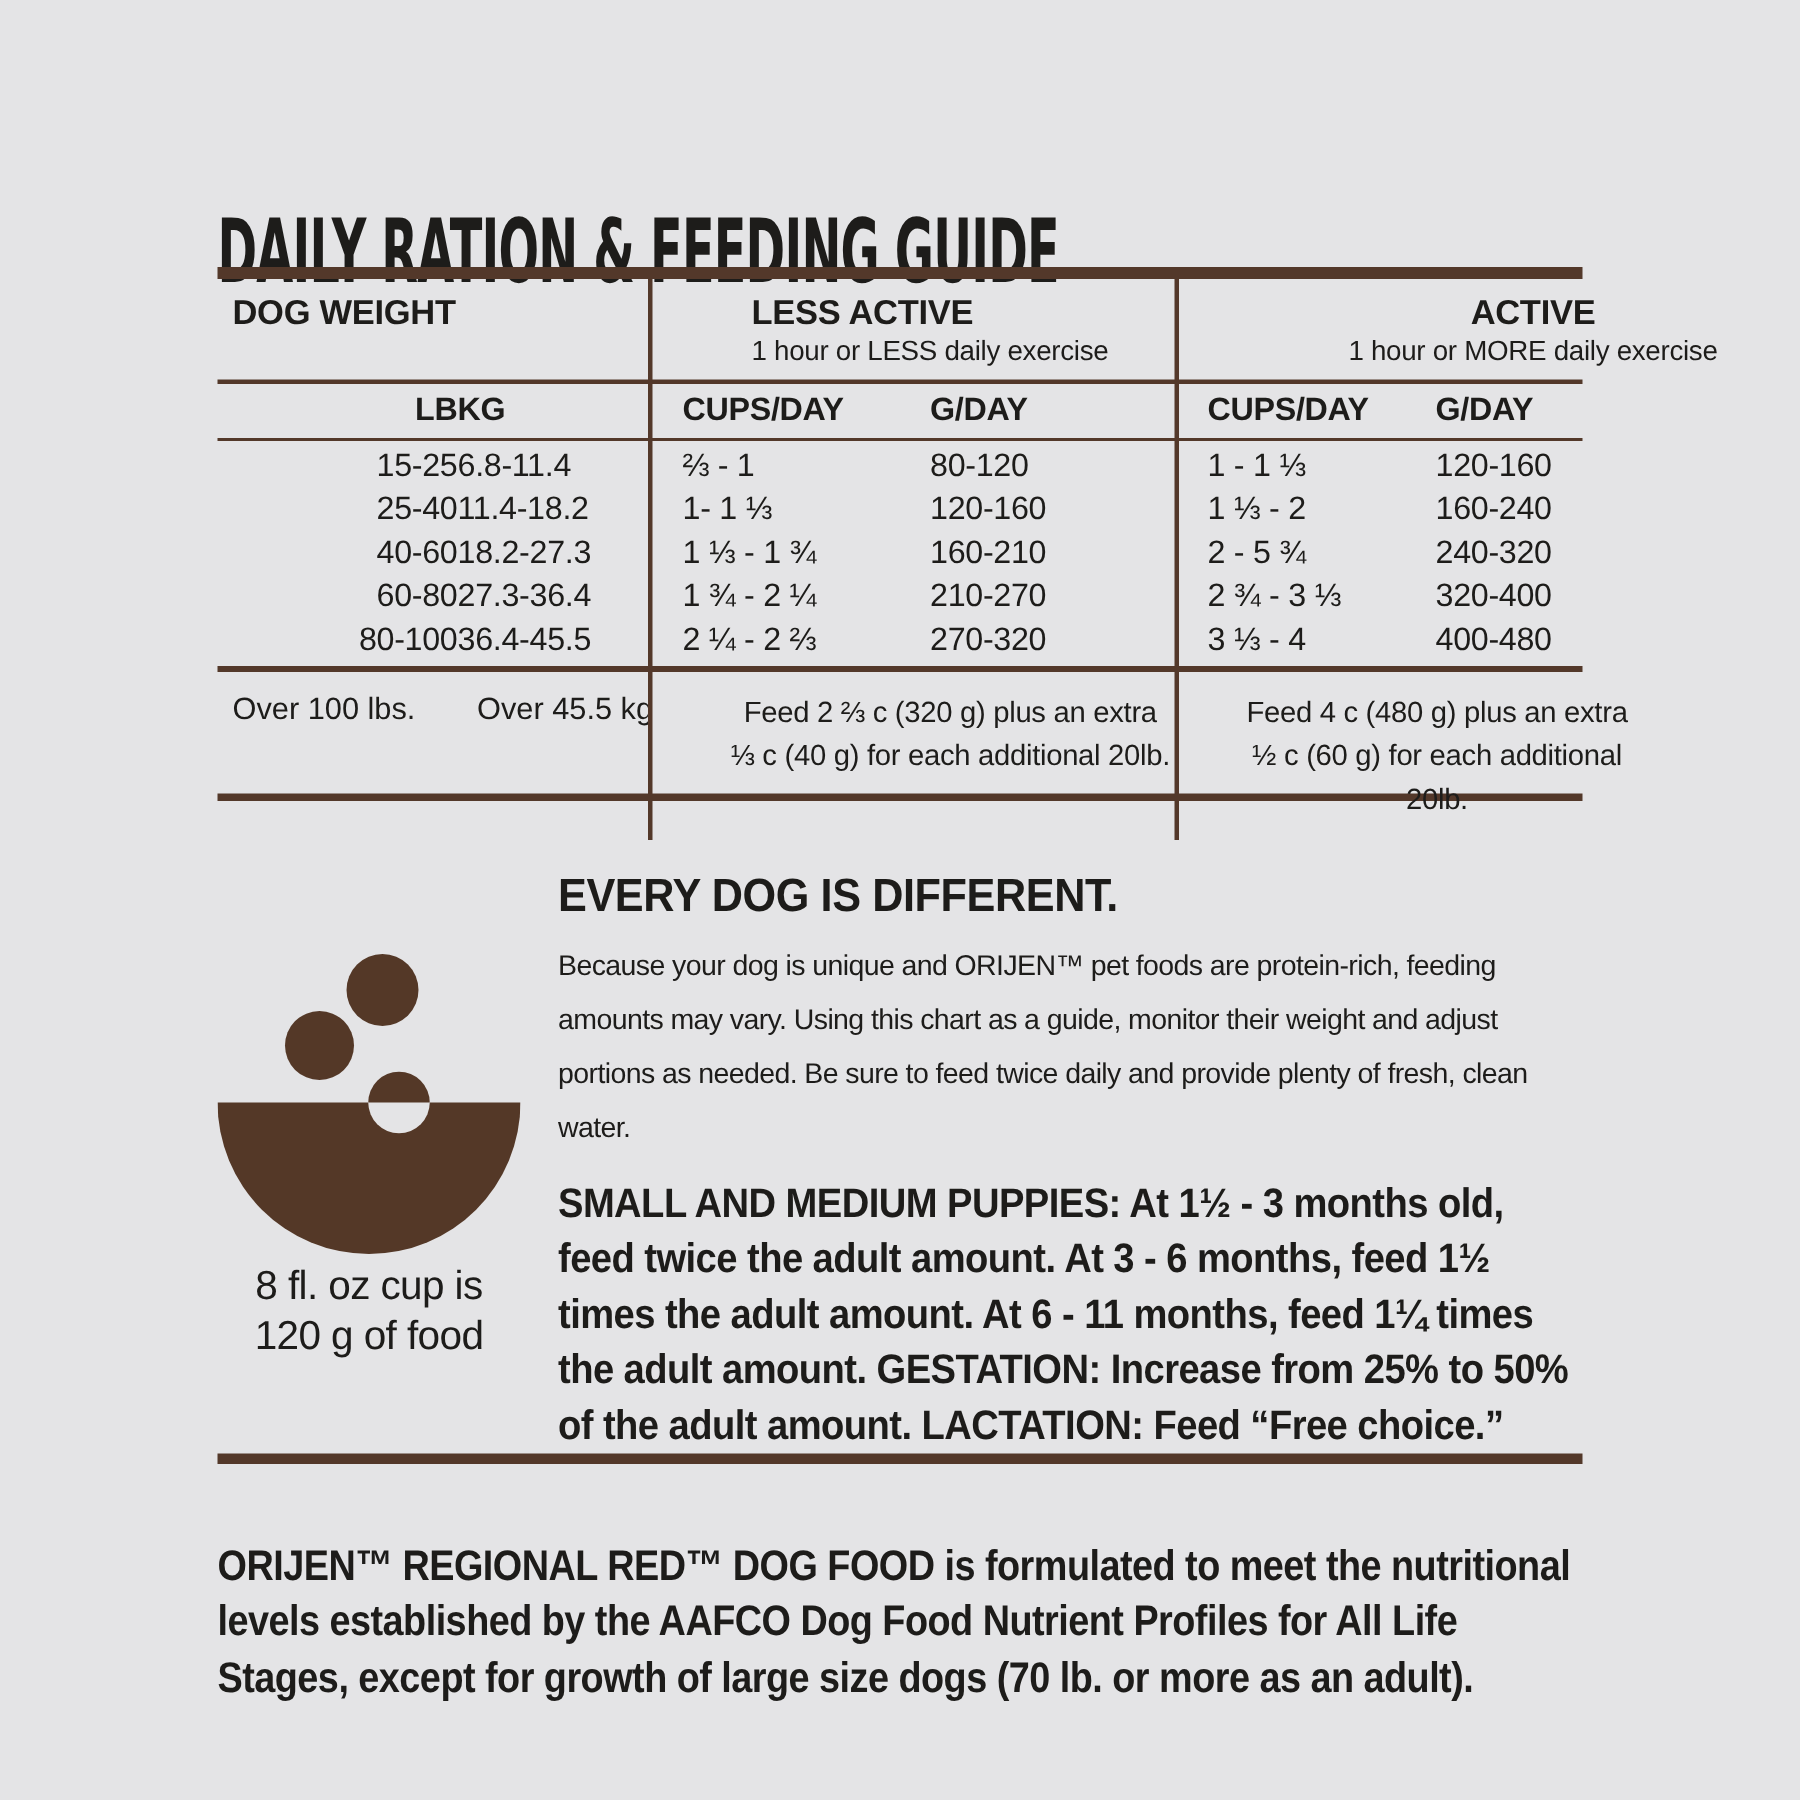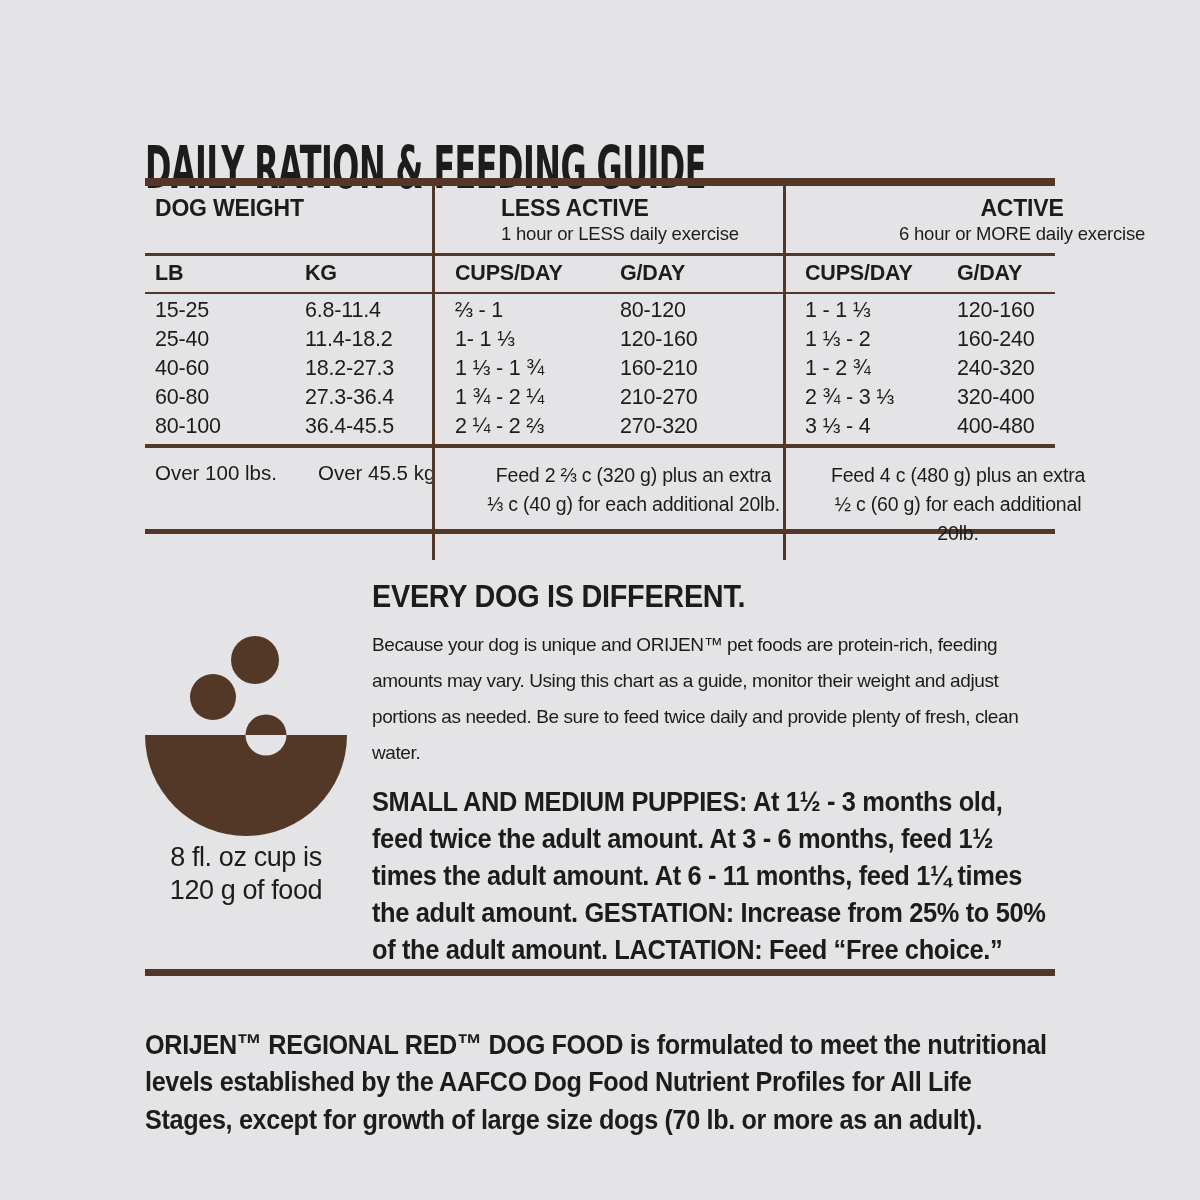--- a/index.html
+++ b/index.html
@@ -44,21 +44,21 @@
   .group-cell.g1 { padding-left: 10px; }
   .group-cell.g2 { padding-left: 23px; }
   .group-cell.g3 { padding-left: 22px; text-align: center; }
   .group-label { font-size: 23px; font-weight: 700; letter-spacing: -0.2px; line-height: 26px; }
   .group-sub { font-size: 18.5px; line-height: 24px; margin-top: 1px; letter-spacing: -0.2px; }
 
   .colhead-row, .drow { display: grid; grid-template-columns: 160px 127px 188px 163px 174px 98px; }
   .colhead-row { height: 36px; align-items: center; font-size: 21.5px; font-weight: 700; letter-spacing: -0.2px; }
   .drow { height: 29px; line-height: 29px; font-size: 21.5px; letter-spacing: -0.2px; }
   .rows-wrap { padding: 2px 0 3px 0; }
-  .cell.c1 { padding-left: 10px; }
+  .cell.c1 { padding-left: 10px; text-align: right; }
   .cell.c3 { padding-left: 23px; }
   .cell.c5 { padding-left: 22px; }
 
   .over-row { display: grid; grid-template-columns: 160px 127px 351px 272px; padding-top: 13px; height: 81px; font-size: 20.5px; gap: 13px; }
   .over-row .oc1 { padding-left: 10px; }
   .feed-cell { text-align: center; font-size: 19.5px; line-height: 29px; letter-spacing: -0.2px; }
 
   
   .info { position: absolute; top: 579px; left: 0; width: 910px; }
   .info-heading {
@@ -94,21 +94,21 @@
     <div class="group-row">
       <div class="group-cell g1">
         <div class="group-label">DOG WEIGHT</div>
       </div>
       <div class="group-cell g2">
         <div class="group-label">LESS ACTIVE</div>
         <div class="group-sub">1 hour or LESS daily exercise</div>
       </div>
       <div class="group-cell g3">
         <div class="group-label">ACTIVE</div>
-        <div class="group-sub">6 hour or MORE daily exercise</div>
+        <div class="group-sub">1 hour or MORE daily exercise</div>
       </div>
     </div>
 
     <div class="rule r-thin"></div>
 
     <div class="colhead-row">
       <div class="cell c1">LB</div>
       <div class="cell c2">KG</div>
       <div class="cell c3">CUPS/DAY</div>
       <div class="cell c4">G/DAY</div>
@@ -133,21 +133,21 @@
           <div class="cell c3">1- 1 ⅓</div>
           <div class="cell c4">120-160</div>
           <div class="cell c5">1 ⅓ - 2</div>
           <div class="cell c6">160-240</div>
         </div>
         <div class="drow">
           <div class="cell c1">40-60</div>
           <div class="cell c2">18.2-27.3</div>
           <div class="cell c3">1 ⅓ - 1 ¾</div>
           <div class="cell c4">160-210</div>
-          <div class="cell c5">1 - 2 ¾</div>
+          <div class="cell c5">2 - 5 ¾</div>
           <div class="cell c6">240-320</div>
         </div>
         <div class="drow">
           <div class="cell c1">60-80</div>
           <div class="cell c2">27.3-36.4</div>
           <div class="cell c3">1 ¾ - 2 ¼</div>
           <div class="cell c4">210-270</div>
           <div class="cell c5">2 ¾ - 3 ⅓</div>
           <div class="cell c6">320-400</div>
         </div>

